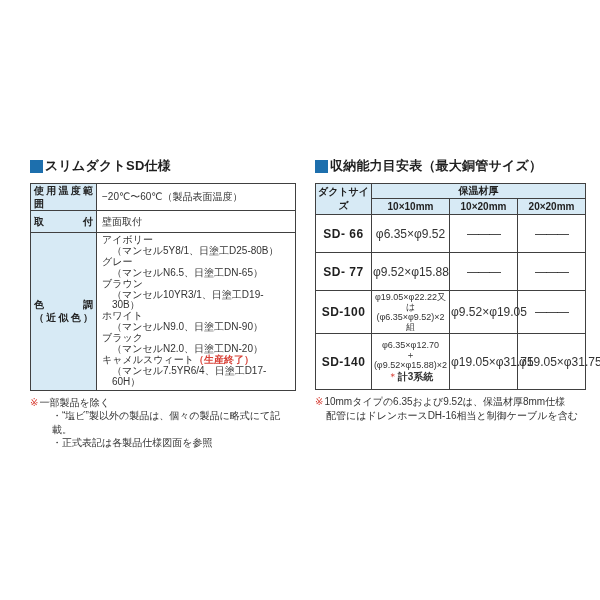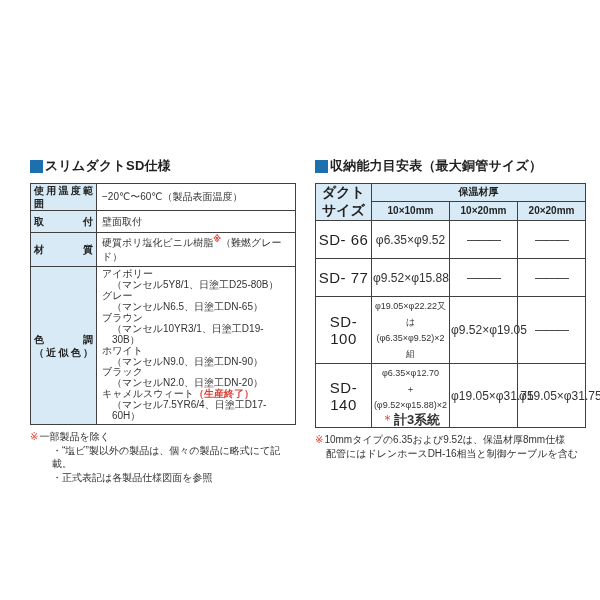--- a/index.html
+++ b/index.html
@@ -49,25 +49,25 @@
 
   
   .cap-table th { font-size: 10px; text-align: center; color: #222; }
   .cap-table col.c0 { width: 56px; }
   .cap-table col.c1 { width: 78px; }
   .cap-table col.c2 { width: 68px; }
   .cap-table col.c3 { width: 68px; }
   .cap-table .hr1 { height: 15px; }
   .cap-table .hr2 { height: 16px; margin-top: 36px; }
   .cap-table td { text-align: center; font-size: 12px; color: #333; padding: 1px 1px; }
-  .cap-table td.size-cell { font-size: 15px; font-weight: normal; color: #1f1f1f; letter-spacing: 0.5px; }
+  .cap-table td.size-cell { font-size: 12px; font-weight: bold; color: #1f1f1f; letter-spacing: 0.5px; }
   .r38 { height: 38px; } .r40 { height: 40px; } .r56 { height: 56px; }
   .dash { color: #555; letter-spacing: -1px; font-size: 10px; }
-  .stack-line { line-height: 16px; }
-  .cap-note { line-height: 12px; margin-top: 1px; font-size: 13px; }
+  .stack-line { line-height: 10px; }
+  .cap-note { line-height: 12px; margin-top: 1px; font-size: 10px; }
 
   
   .notes { margin-top: 5px; font-size: 10px; color: #333; line-height: 13.5px; }
   .note-first { display: flex; }
   .note-marker { margin-right: 1px; }
   .note-indent { padding-left: 22px; }
   .note-indent2 { padding-left: 11px; }
 </style>
 </head>
 <body>
@@ -84,28 +84,20 @@
       <th>
         <div class="jlabel">使用温度範囲</div>
       </th>
       <td>−20℃〜60℃（製品表面温度）</td>
     </tr>
     <tr class="row-h22">
       <th>
         <div class="jlabel">取　　付</div>
       </th>
       <td>壁面取付</td>
-    </tr>
-    <tr class="row-h30">
-      <th>
-        <div class="jlabel">材　　質</div>
-      </th>
-      <td>
-        <span>硬質ポリ塩化ビニル樹脂</span><span class="sup-red">※</span><span>（難燃グレード）</span>
-      </td>
     </tr>
     <tr class="row-colors">
       <th>
         <div class="jlabel">色　　調</div>
         <div class="jlabel">（近似色）</div>
       </th>
       <td>
         <div class="color-list">
           <div class="color-name">アイボリー</div>
           <div class="color-detail">（マンセル5Y8/1、日塗工D25-80B）</div>
@@ -145,21 +137,21 @@
 
   <table class="cap-table">
     <colgroup>
       <col class="c0">
         <col class="c1">
         <col class="c2">
         <col class="c3">
     </colgroup>
     <tbody>
         <tr class="hr1">
-      <th rowspan="2" style="font-size:14px;">ダクトサイズ</th>
+      <th rowspan="2" style="font-size:10px;">ダクトサイズ</th>
       <th colspan="3">保温材厚</th>
     </tr>
     <tr class="hr2">
       <th>10×10mm</th>
       <th>10×20mm</th>
       <th>20×20mm</th>
     </tr>
 
     <tr class="r38">
       <td class="size-cell">SD- 66</td>

